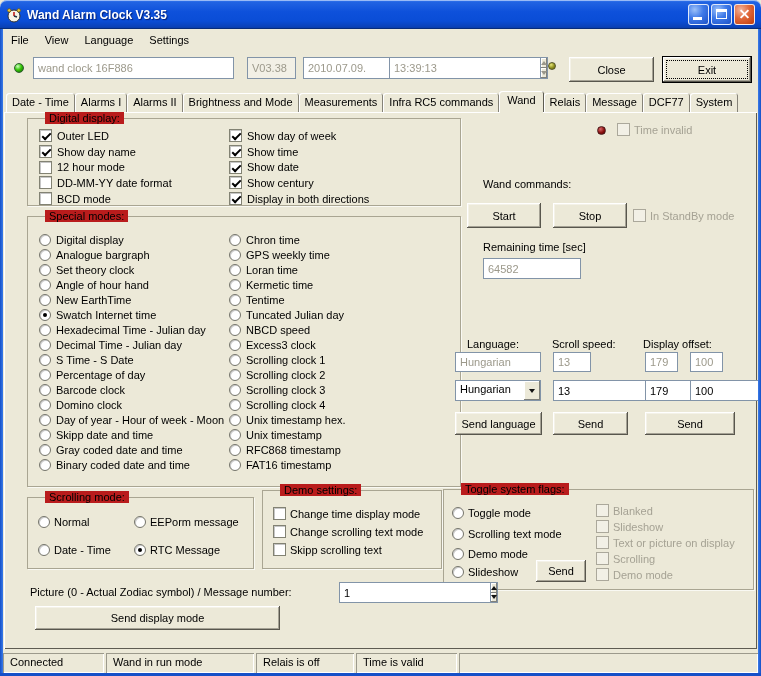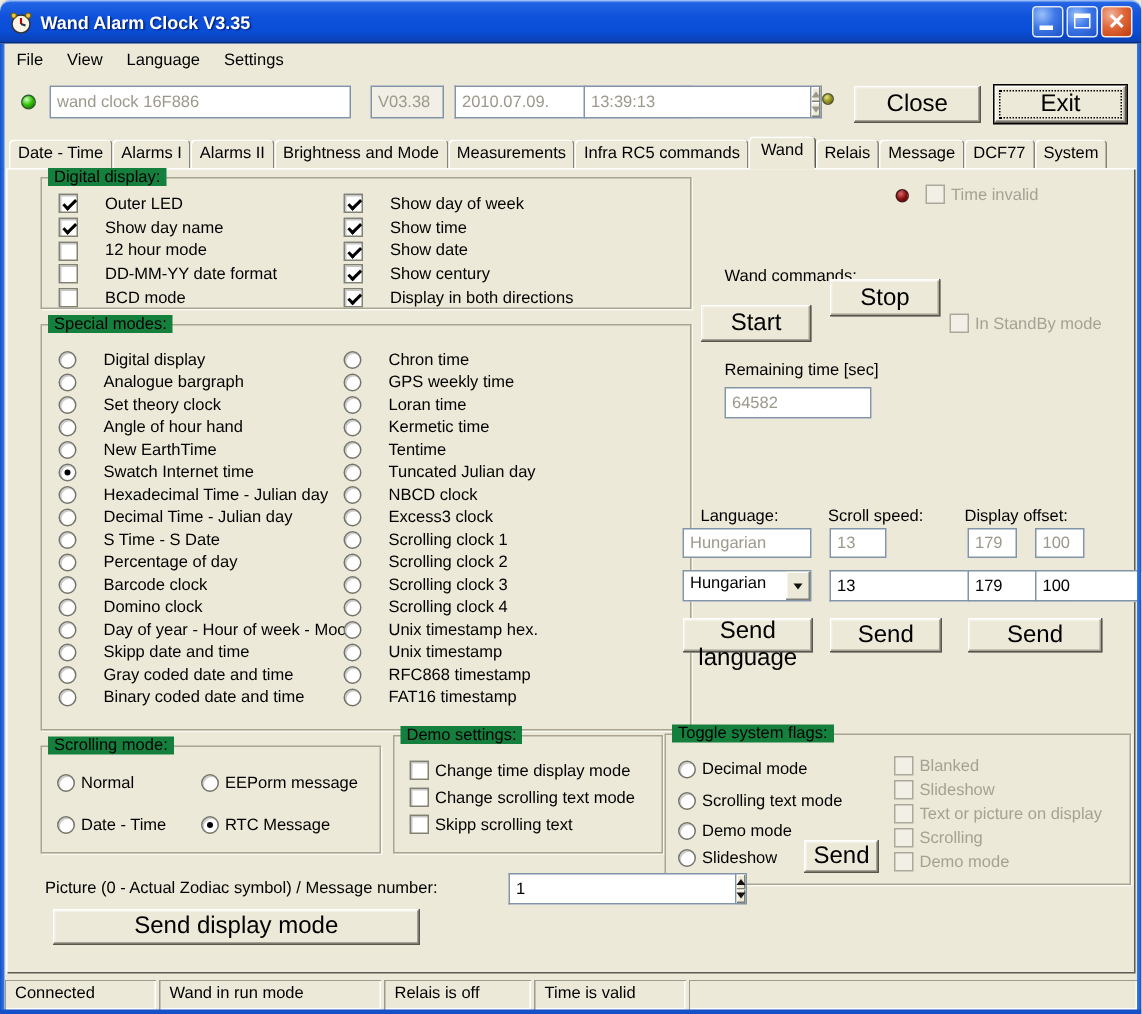--- a/index.html
+++ b/index.html
@@ -20,21 +20,21 @@
   .gx{position:absolute;left:4px;top:8px;width:11px;height:2px;background:#fff}
   .gx.a{transform:rotate(45deg)}.gx.b{transform:rotate(-45deg)}
   .edge{position:absolute;z-index:5}
   .edge.l{left:0;top:29px;bottom:0;width:3px;background:linear-gradient(90deg,#1550C8,#3A7BE8)}
   .edge.r{right:0;top:29px;bottom:0;width:3px;background:linear-gradient(90deg,#3A7BE8,#1550C8)}
   .edge.b{left:0;bottom:0;height:3px;width:761px;background:#1550C8}
   
   .menubar{position:absolute;left:3px;top:30px;width:755px;height:19px;display:flex;align-items:center}
   .mitem{padding:2px 8px}
   
-  .btn{position:absolute;background:#ECE9D8;border:0;font:inherit;font-size:16px;color:#000;cursor:default;
+  .btn{position:absolute;background:#ECE9D8;border:0;font:inherit;font-size:11px;color:#000;cursor:default;
     box-shadow:inset -1px -1px 0 #58564D,inset 1px 1px 0 #fff,inset -2px -2px 0 #A5A295,inset 2px 2px 0 #F4F2E8}
   .btn.defaultb{border:1px solid #000}
   .btn.defaultb::after{content:"";position:absolute;left:3px;top:3px;right:3px;bottom:3px;border:1px dotted #000}
   .edit{position:absolute;background:#fff;border:1px solid #8294A8;font:inherit;font-size:11px;padding:0 4px;color:#000}
   .edit.gray{color:#9C998B}
   .spinwrap{position:absolute;display:flex}
   .spinwrap .edit{position:static;flex:1;height:100%;border-right:0}
   .spin{width:15px;display:flex;flex-direction:column;background:#ECE9D8;border:1px solid #8294A8}
   .sb{flex:1;display:flex;align-items:center;justify-content:center;background:#ECE9D8;
     box-shadow:inset -1px -1px 0 #80807A,inset 1px 1px 0 #fff}
@@ -54,24 +54,24 @@
   .tabstrip{position:absolute;left:4px;top:91px;width:753px;height:21px;display:flex;align-items:flex-end;padding-left:2px}
   .tab{height:19px;line-height:18px;padding:0 6px;background:#ECE9D8;white-space:nowrap;position:relative;
     border-top-left-radius:3px;border-top-right-radius:3px;
     box-shadow:inset 1px 1px 0 #fff,inset -1px 0 0 #868378}
   .tab.sel{height:21px;padding:0 8px;z-index:3;box-shadow:inset 1px 1px 0 #fff,inset -1px 0 0 #5E5C52}
   .tab.sel::after{content:"";position:absolute;left:1px;right:1px;bottom:-1px;height:2px;background:#ECE9D8}
   .tabpage{position:absolute;left:4px;top:112px;width:753px;height:537px;background:#ECE9D8;
     box-shadow:inset 1px 1px 0 #fff,inset -1px -1px 0 #5E5C52}
   
   .group{position:absolute;border:1px solid #A9A592;box-shadow:1px 1px 0 rgba(255,255,255,.7)}
-  .gtitle{position:absolute;top:-7px;left:4px;background:#15803d;padding:0 4px;white-space:nowrap}
+  .gtitle{position:absolute;top:-7px;left:17px;background:#b91c1c;padding:0 4px;white-space:nowrap}
   .cols{display:flex;padding:9px 0 0 11px}
   .col{width:190px}
-  .row{display:flex;align-items:center;gap:18px;height:15.7px}
+  .row{display:flex;align-items:center;gap:5px;height:15.7px}
   .smrows .row{height:15px}
   .arow{position:absolute;display:flex;align-items:center;gap:4px;white-space:nowrap}
   .cb{width:13px;height:13px;background:#fff;border:1px solid #828273;position:relative;flex:0 0 auto;
     box-shadow:inset 1px 1px 0 rgba(128,128,128,.45)}
   .cb.checked::after{content:"";position:absolute;left:2px;top:3px;width:7px;height:3px;
     border-left:2px solid #000;border-bottom:2px solid #000;transform:rotate(-45deg)}
   .cb.disb{border-color:#ABA89B;background:#F2F0E6;box-shadow:none}
   .rb{width:12px;height:12px;border-radius:50%;background:#fff;border:1px solid #74746A;position:relative;flex:0 0 auto;
     box-shadow:inset 1px 1px 0 rgba(128,128,128,.4)}
   .rb.on::after{content:"";position:absolute;left:3px;top:3px;width:4px;height:4px;border-radius:50%;background:#000}
@@ -303,21 +303,21 @@
         <label class="row">
             <span class="rb"></span>
             <span class="t">Tentime</span>
           </label>
         <label class="row">
             <span class="rb"></span>
             <span class="t">Tuncated Julian day</span>
           </label>
         <label class="row">
             <span class="rb"></span>
-            <span class="t">NBCD clock</span>
+            <span class="t">NBCD speed</span>
           </label>
         <label class="row">
             <span class="rb"></span>
             <span class="t">Excess3 clock</span>
           </label>
         <label class="row">
             <span class="rb"></span>
             <span class="t">Scrolling clock 1</span>
           </label>
         <label class="row">
@@ -353,21 +353,21 @@
   </div>
 
   <span class="led red" style="left:597px;top:126px"></span>
   <label class="arow dis" style="left:617px;top:123px">
       <span class="cb disb"></span>
       <span class="t">Time invalid</span>
     </label>
 
   <span class="alabel" style="left:483px;top:178px">Wand commands:</span>
   <button class="btn" style="left:467px;top:203px;width:74px;height:25px">Start</button>
-  <button class="btn" style="left:553px;top:186px;width:74px;height:25px">Stop</button>
+  <button class="btn" style="left:553px;top:203px;width:74px;height:25px">Stop</button>
   <label class="arow dis" style="left:633px;top:209px">
       <span class="cb disb"></span>
       <span class="t">In StandBy mode</span>
     </label>
 
   <span class="alabel" style="left:483px;top:241px">Remaining time [sec]</span>
   <input class="edit gray" style="left: 483px; top: 258px; width: 98px; height: 21px;" readonly="" value="64582">
 
   <span class="alabel" style="left:467px;top:338px">Language:</span>
   <span class="alabel" style="left:552px;top:338px">Scroll speed:</span>
@@ -441,21 +441,21 @@
     <label class="arow" style="left:10px;top:52px">
         <span class="cb"></span>
         <span class="t">Skipp scrolling text</span>
       </label>
   </div>
 
   <div class="group" style="left:443px;top:489px;width:311px;height:101px">
     <span class="gtitle">Toggle system flags:</span>
     <label class="arow" style="left:8px;top:17px">
         <span class="rb"></span>
-        <span class="t">Decimal mode</span>
+        <span class="t">Toggle mode</span>
       </label>
     <label class="arow" style="left:8px;top:38px">
         <span class="rb"></span>
         <span class="t">Scrolling text mode</span>
       </label>
     <label class="arow" style="left:8px;top:58px">
         <span class="rb"></span>
         <span class="t">Demo mode</span>
       </label>
     <label class="arow" style="left:8px;top:76px">

